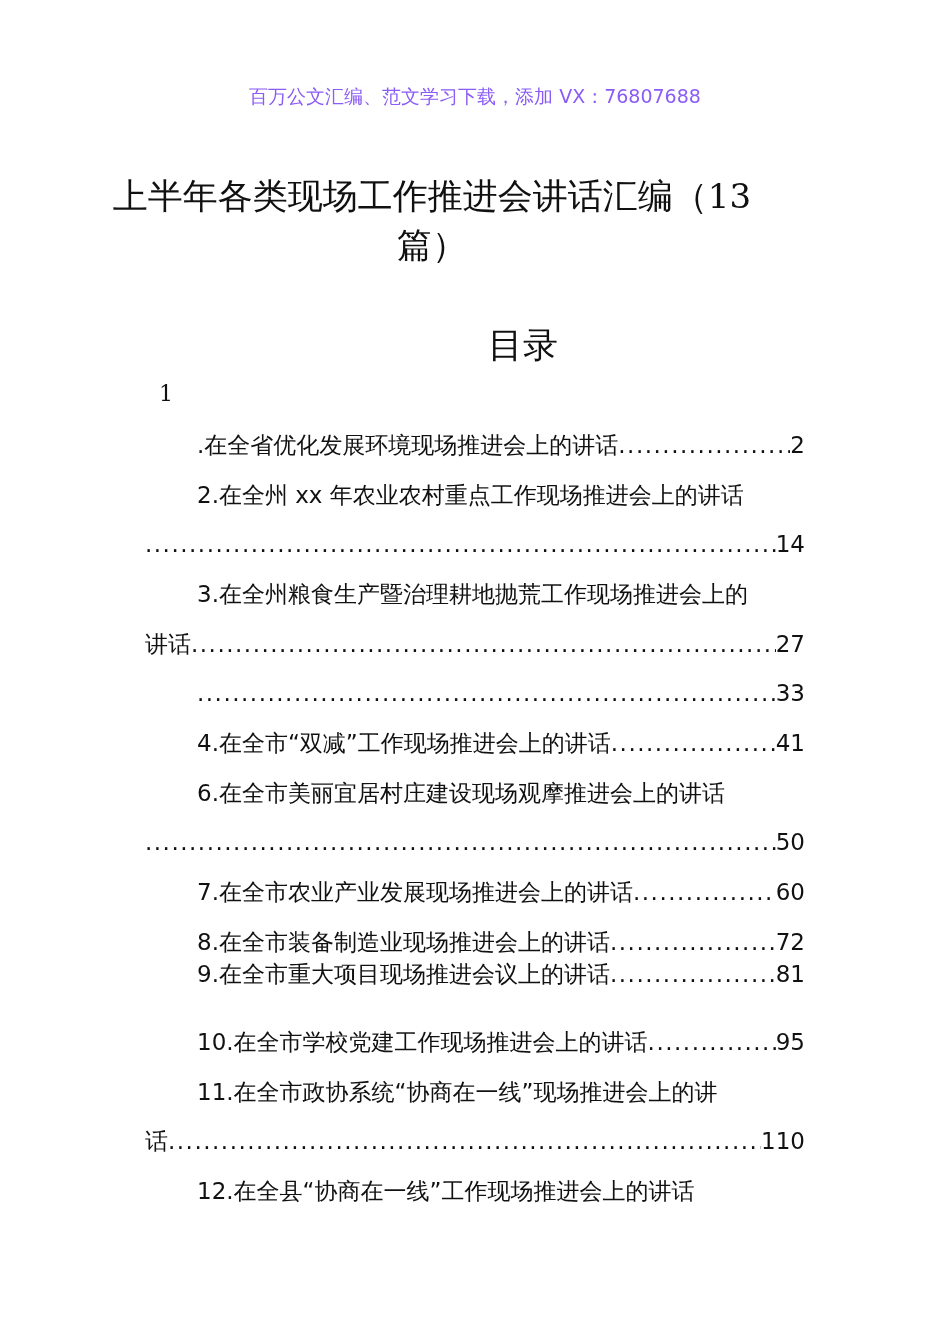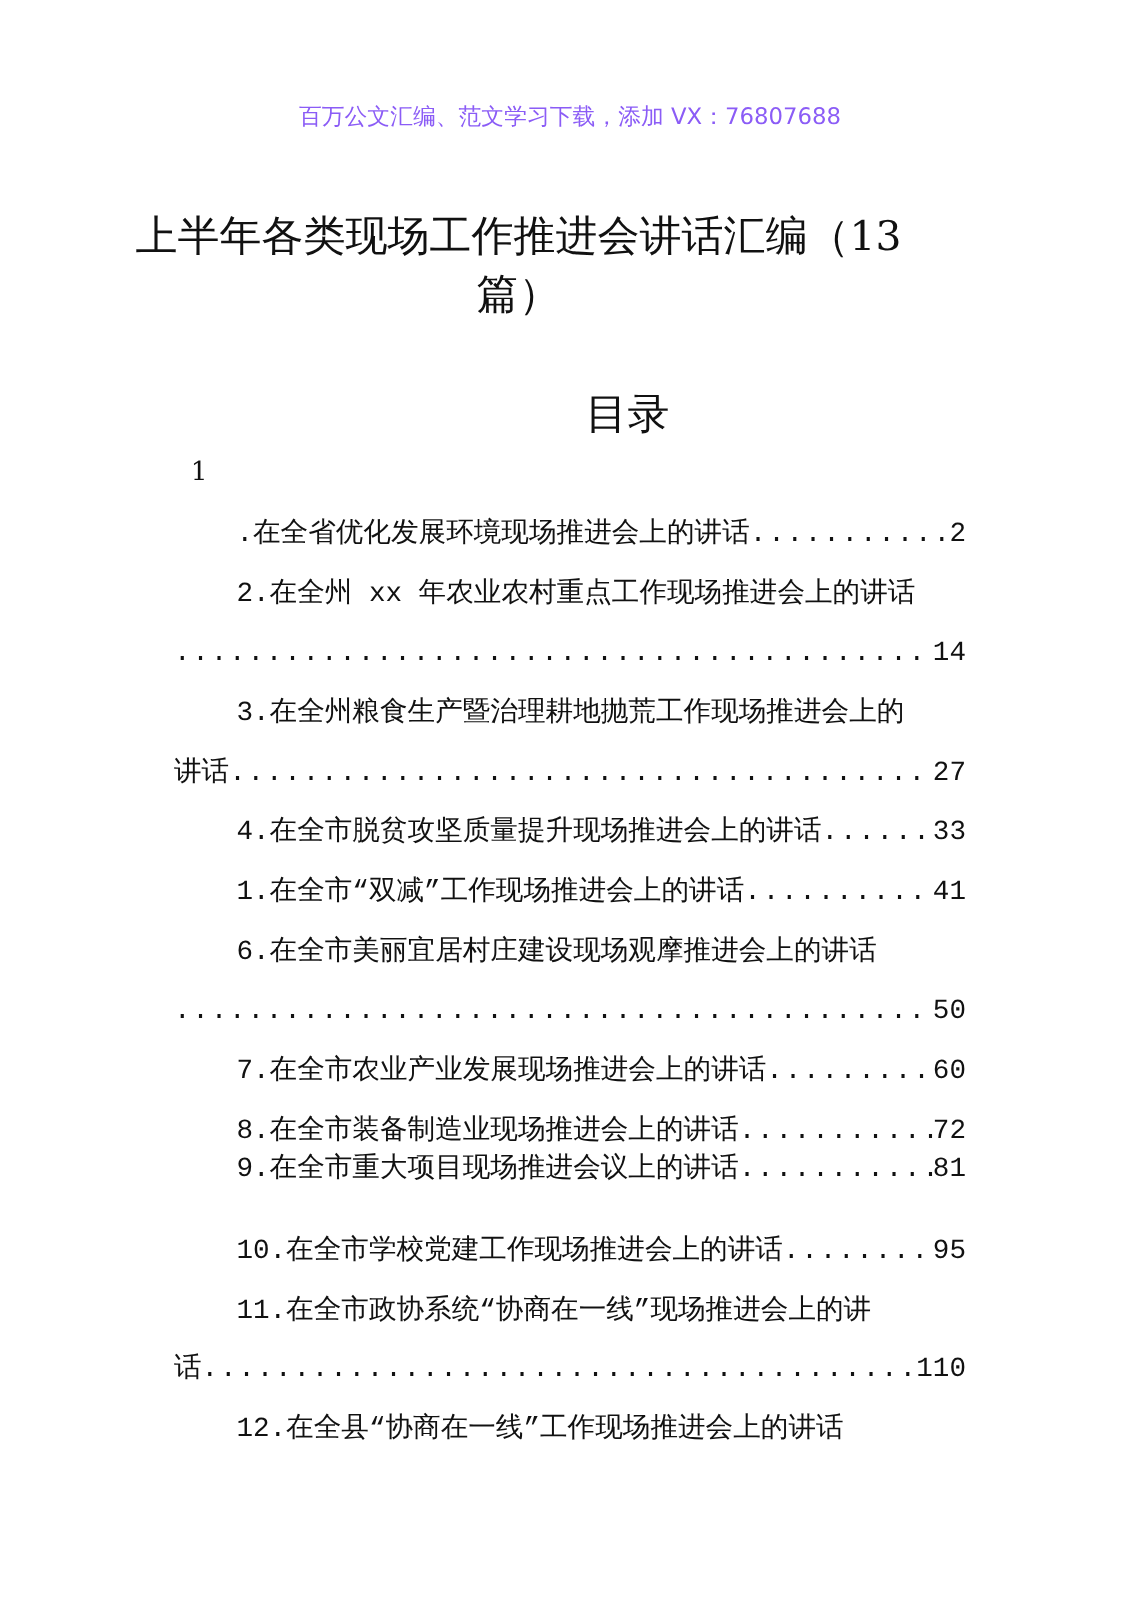--- a/index.html
+++ b/index.html
@@ -12,21 +12,21 @@
   .title.l1 { top: 173px; }
   .title.l2 { top: 222px; }
   .title .num { font-family: "DejaVu Serif", serif; font-size: 34px; }
   .toc-heading { position: absolute; top: 322px; left: 0; width: 950px; text-align: center;
                  font-size: 35px; margin-left: 48px; }
   .stray-num { position: absolute; top: 381px; left: 159px; font-family: "DejaVu Serif", serif;
                font-size: 22px; }
   .line { position: absolute; left: 145px; width: 660px; font-size: 23px; white-space: nowrap;
           line-height: 30px; }
   .line.indent { padding-left: 52px; width: 608px; }
-  .line .row { display: flex; align-items: flex-end; font-family: Liberation Mono, monospace; }
+  .line .row { display: flex; align-items: flex-end; }
   .line .txt { flex: 0 0 auto; }
   .line .dots { flex: 1 1 auto; overflow: hidden; white-space: nowrap; letter-spacing: 1.5px; }
   .line .dots::before { content: "................................................................................................................................................"; }
   .line .pg { flex: 0 0 auto; }
 </style>
 </head>
 <body>
 
 <div class="watermark">百万公文汇编、范文学习下载，添加 VX：76807688</div>
 
@@ -65,29 +65,28 @@
 <div class="line" style="top:629px">
   <div class="row">
       <span class="txt">讲话</span>
       <span class="dots"></span>
       <span class="pg">27</span>
     </div>
 </div>
 
 <div class="line indent" style="top:678px">
   <div class="row">
-      <span class="txt">4.在全市脱贫攻坚质量提升现场推进会上的讲话</span>
       <span class="dots"></span>
       <span class="pg">33</span>
     </div>
 </div>
 
 <div class="line indent" style="top:728px">
   <div class="row">
-      <span class="txt">1.在全市“双减”工作现场推进会上的讲话</span>
+      <span class="txt">4.在全市“双减”工作现场推进会上的讲话</span>
       <span class="dots"></span>
       <span class="pg">41</span>
     </div>
 </div>
 
 <div class="line indent" style="top:778px">
   <div class="row">
       <span class="txt">6.在全市美丽宜居村庄建设现场观摩推进会上的讲话</span>
     </div>
 </div>

